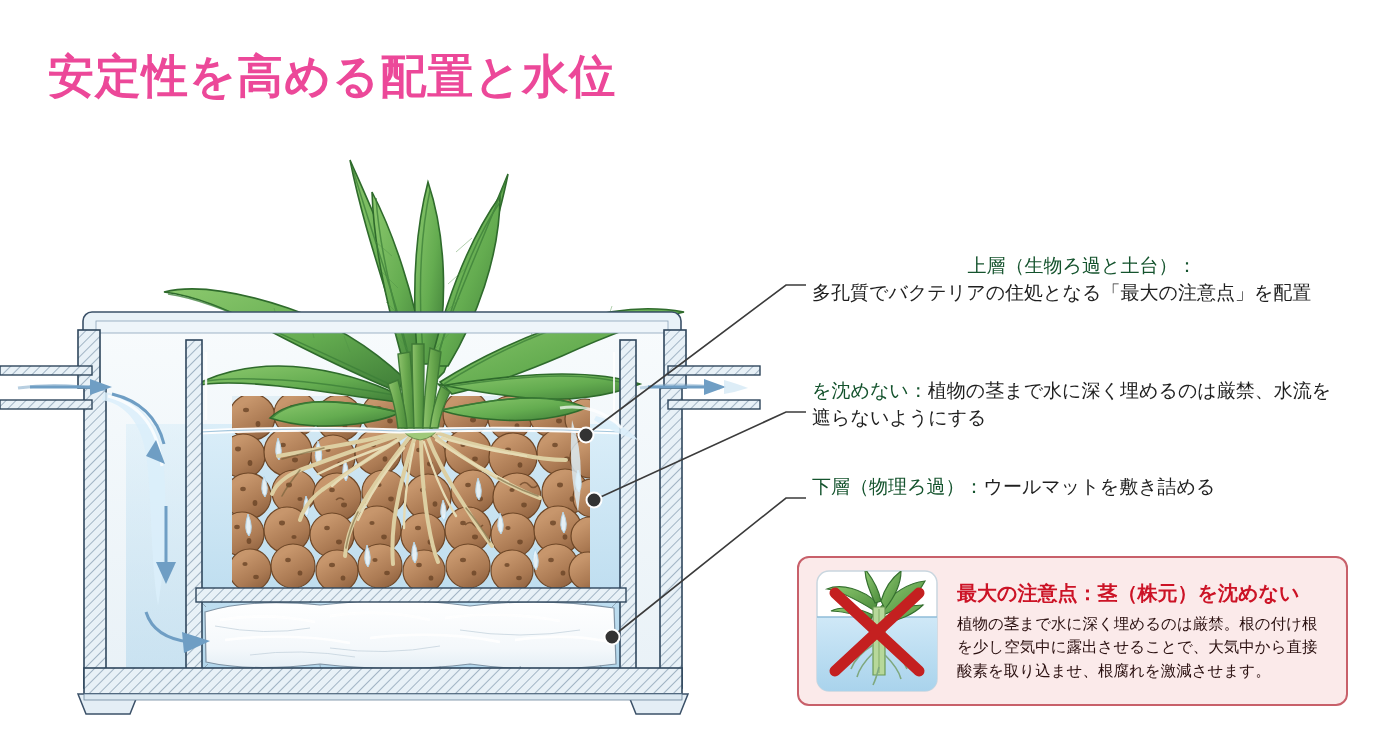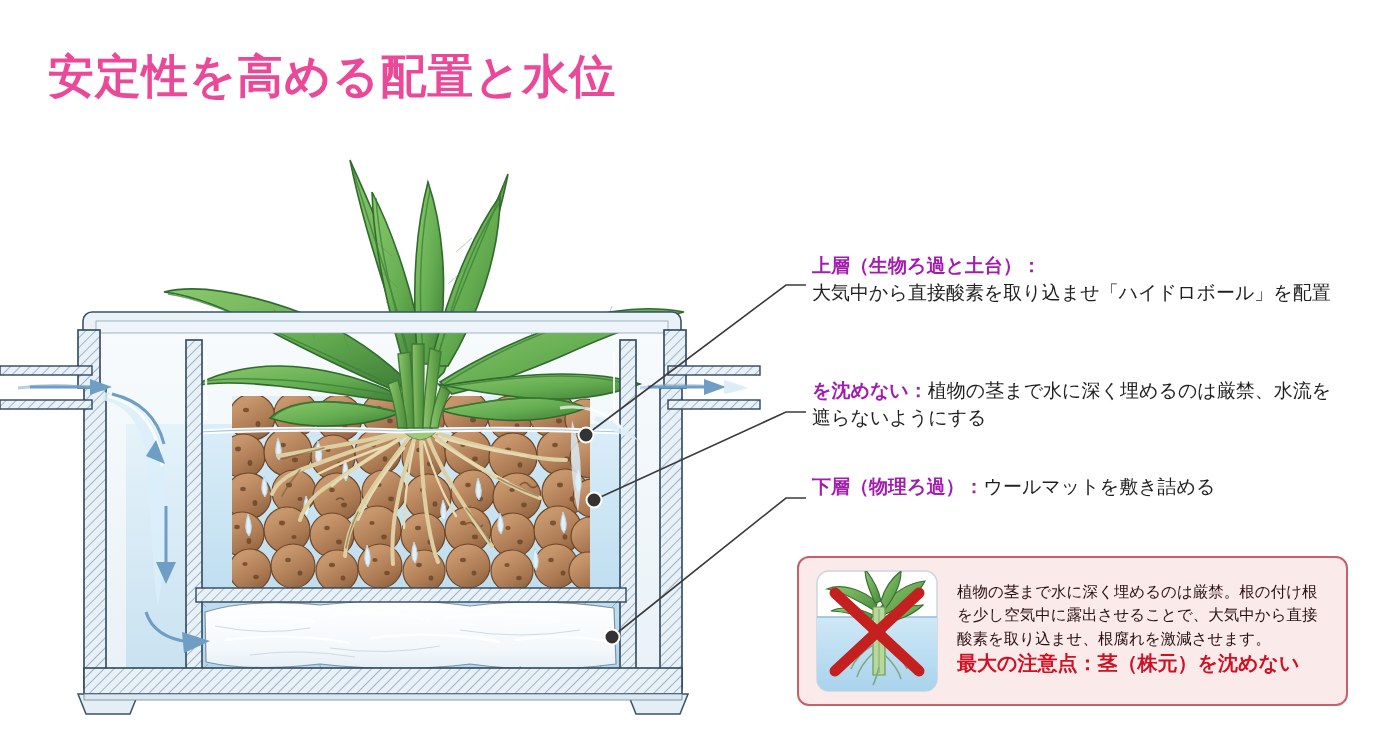--- a/index.html
+++ b/index.html
@@ -36,23 +36,24 @@
   }
   #figure-stage svg {
     display: block;
   }
 
   .ann-block {
     position: absolute;
     line-height: 1.42;
   }
   .ann-head {
-    font-weight: bold;
+    font-weight: normal;
     font-size: 19px;
-    color: #a21caf;
+    color: #14532d;
+    text-align: center;
   }
   .ann-body {
     font-size: 19px;
     color: #1f1f1f;
   }
   .ann-inline .ann-head,
   .ann-inline .ann-body {
     display: inline;
   }
 
@@ -510,21 +511,21 @@
   <g>
     <circle cx="586" cy="435" r="7.5" fill="#333333" stroke="#ffffff" stroke-width="2"></circle>
     <circle cx="594" cy="500" r="7.5" fill="#333333" stroke="#ffffff" stroke-width="2"></circle>
     <circle cx="612" cy="637" r="7.5" fill="#333333" stroke="#ffffff" stroke-width="2"></circle>
   </g>
 </svg>
 </div>
 
 <div class="ann-block" id="ann-upper">
   <div class="ann-head">上層（生物ろ過と土台）：</div>
-  <div class="ann-body">大気中から直接酸素を取り込ませ「ハイドロボール」を配置</div>
+  <div class="ann-body">多孔質でバクテリアの住処となる「最大の注意点」を配置</div>
 </div>
 
 <div class="ann-block ann-inline" id="ann-roots"><span class="ann-head">を沈めない：</span><span class="ann-body">植物の茎まで水に深く埋めるのは厳禁、水流を遮らないようにする</span></div>
 
 <div class="ann-block ann-inline" id="ann-lower"><span class="ann-head">下層（物理ろ過）：</span><span class="ann-body">ウールマットを敷き詰める</span></div>
 
 <div id="warning-box">
   <div id="warning-icon">
     <svg width="128" height="128" viewBox="0 0 128 128" xmlns="http://www.w3.org/2000/svg">
       <defs>
@@ -566,16 +567,16 @@
         </g>
 
         <g stroke="#c42020" stroke-width="11" stroke-linecap="round">
           <line x1="22" y1="26" x2="106" y2="104"></line>
           <line x1="106" y1="26" x2="22" y2="104"></line>
         </g>
       </g>
     </svg>
   </div>
   <div id="warning-text">
+    <div id="warning-title">最大の注意点：茎（株元）を沈めない</div>
     <div id="warning-body">植物の茎まで水に深く埋めるのは厳禁。根の付け根を少し空気中に露出させることで、大気中から直接酸素を取り込ませ、根腐れを激減させます。</div>
-    <div id="warning-title">最大の注意点：茎（株元）を沈めない</div>
   </div>
 </div>
 
 </body></html>

